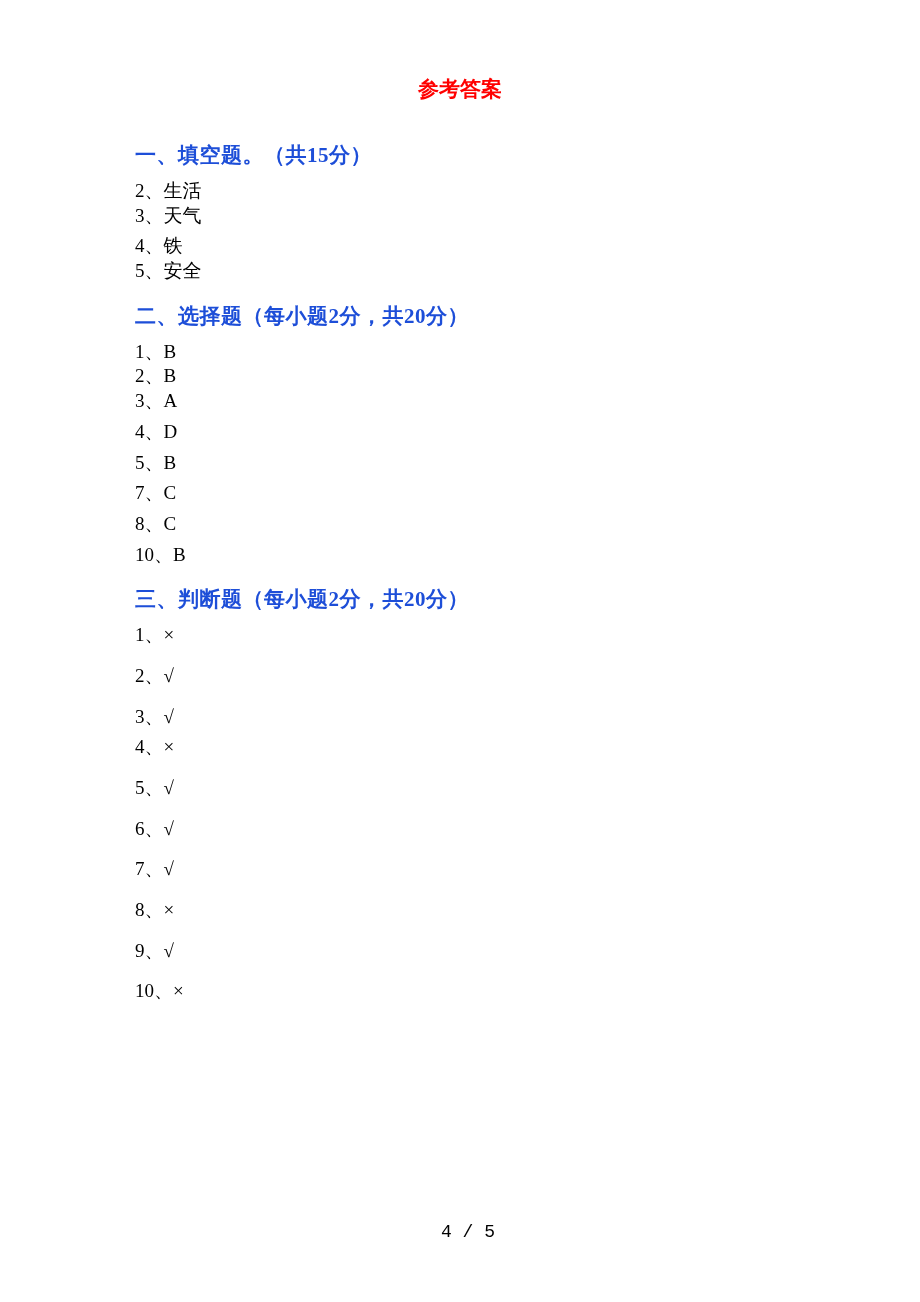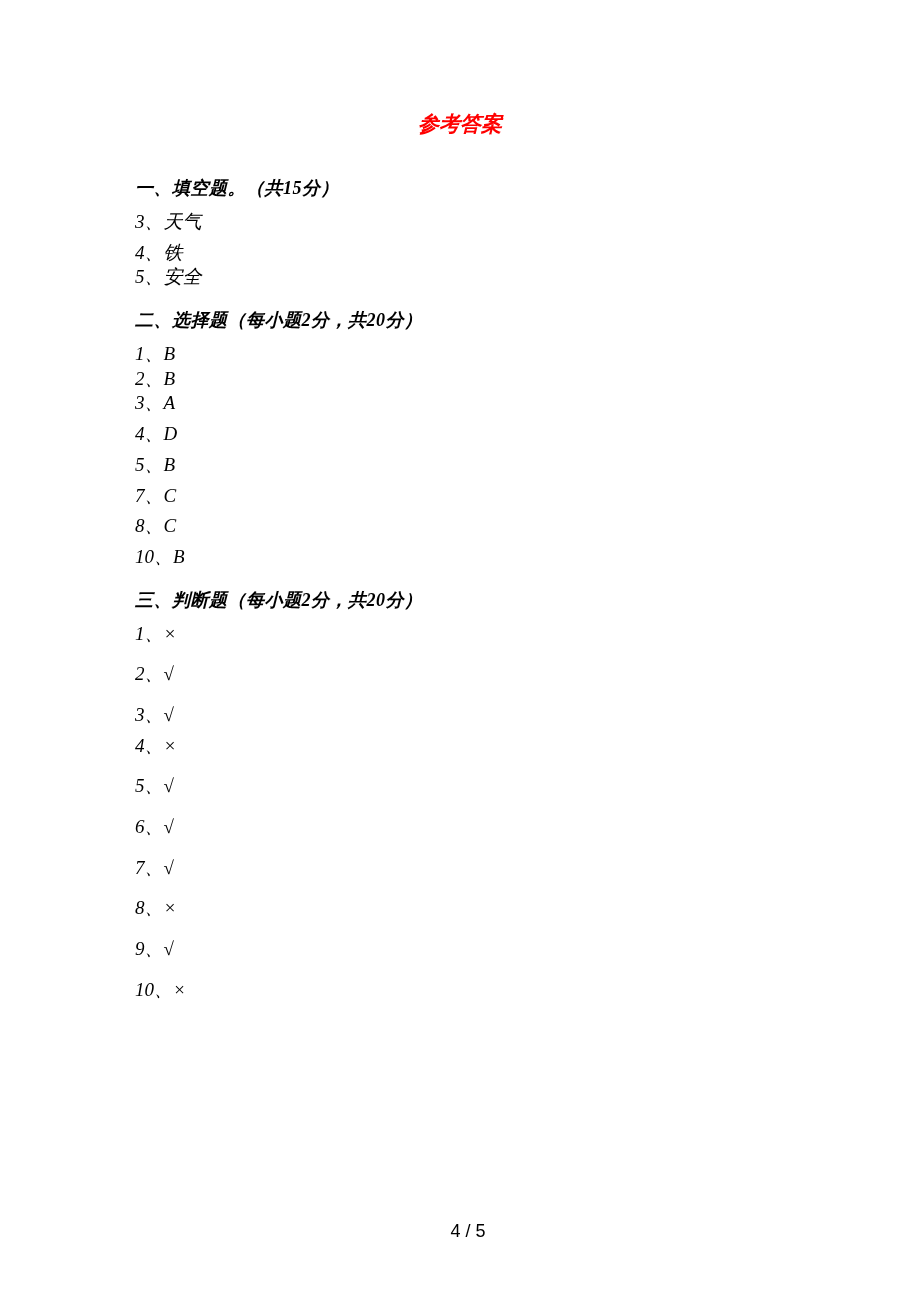--- a/index.html
+++ b/index.html
@@ -8,35 +8,34 @@
       box-sizing: border-box;
     }
     body {
       width: 920px;
       height: 1302px;
       background: #ffffff;
       font-family: "SimSun", "宋体", serif;
       position: relative;
     }
     .page {
-      padding: 110px 135px 0 135px;
-      font-style: italic;
+      padding: 75px 135px 0 135px;
     }
     .title {
       text-align: center;
       color: #ff0000;
       font-size: 21px;
       font-weight: bold;
       margin-bottom: 38px;
       font-family: "SimSun", "宋体", serif;
     }
     .section-heading {
-      font-size: 18px;
+      font-size: 21px;
       font-weight: bold;
-      color: #000000;
+      color: #1d4ed8;
       margin-top: 18px;
       margin-bottom: 10px;
       font-family: "SimSun", "宋体", serif;
       letter-spacing: 0.5px;
     }
     .section-heading.first {
       margin-top: 0;
     }
     .answer-line {
       font-size: 19px;
@@ -51,30 +50,31 @@
       margin-bottom: 16px;
     }
     .page-number {
       position: absolute;
       bottom: 60px;
       left: 16px;
       right: 0;
       text-align: center;
       font-size: 18px;
       color: #000000;
-      font-family: Liberation Sans, sans-serif;
+      font-family: Liberation Mono, monospace;
     }
   </style>
 </head>
 <body>
 
 <div class="page">
   <div class="title">参考答案</div>
 
   <div class="section-heading first">一、填空题。（共15分）</div>
+  <div class="answer-line">2、生活</div>
   <div class="answer-line spaced">3、天气</div>
   <div class="answer-line">4、铁</div>
   <div class="answer-line">5、安全</div>
 
   <div class="section-heading">二、选择题（每小题2分，共20分）</div>
   <div class="answer-line">1、B</div>
   <div class="answer-line">2、B</div>
   <div class="answer-line spaced">3、A</div>
   <div class="answer-line spaced">4、D</div>
   <div class="answer-line spaced">5、B</div>

